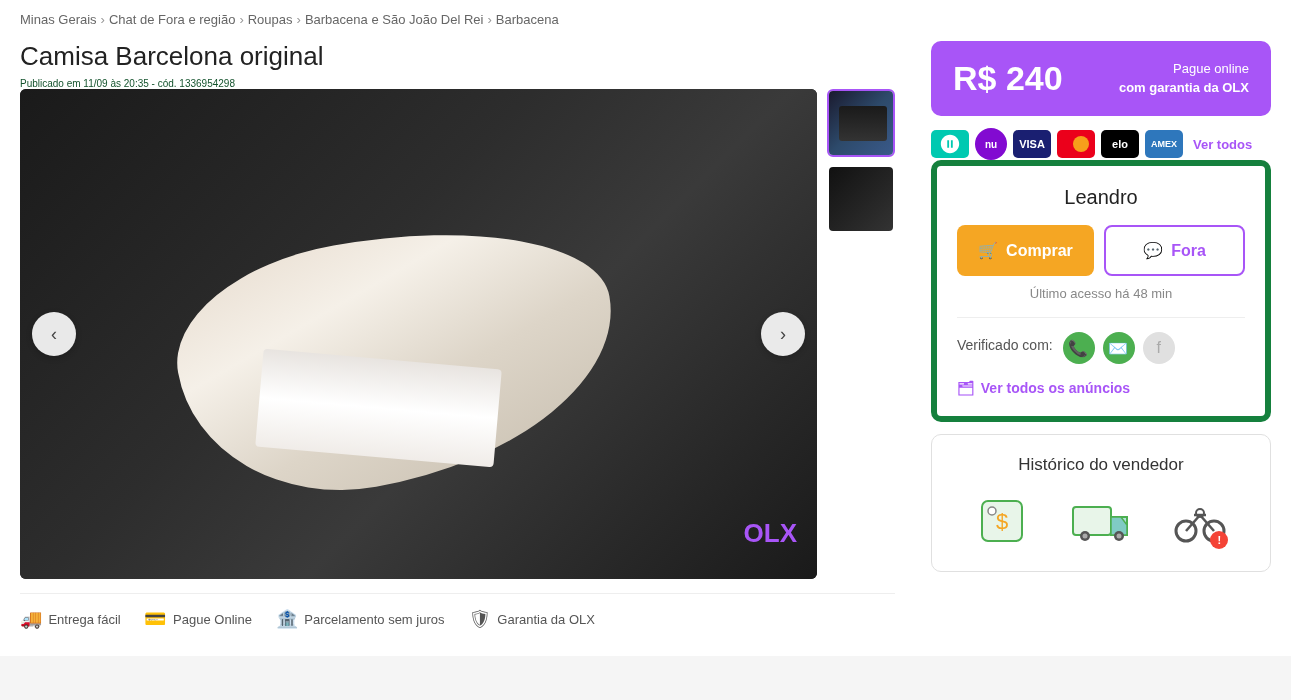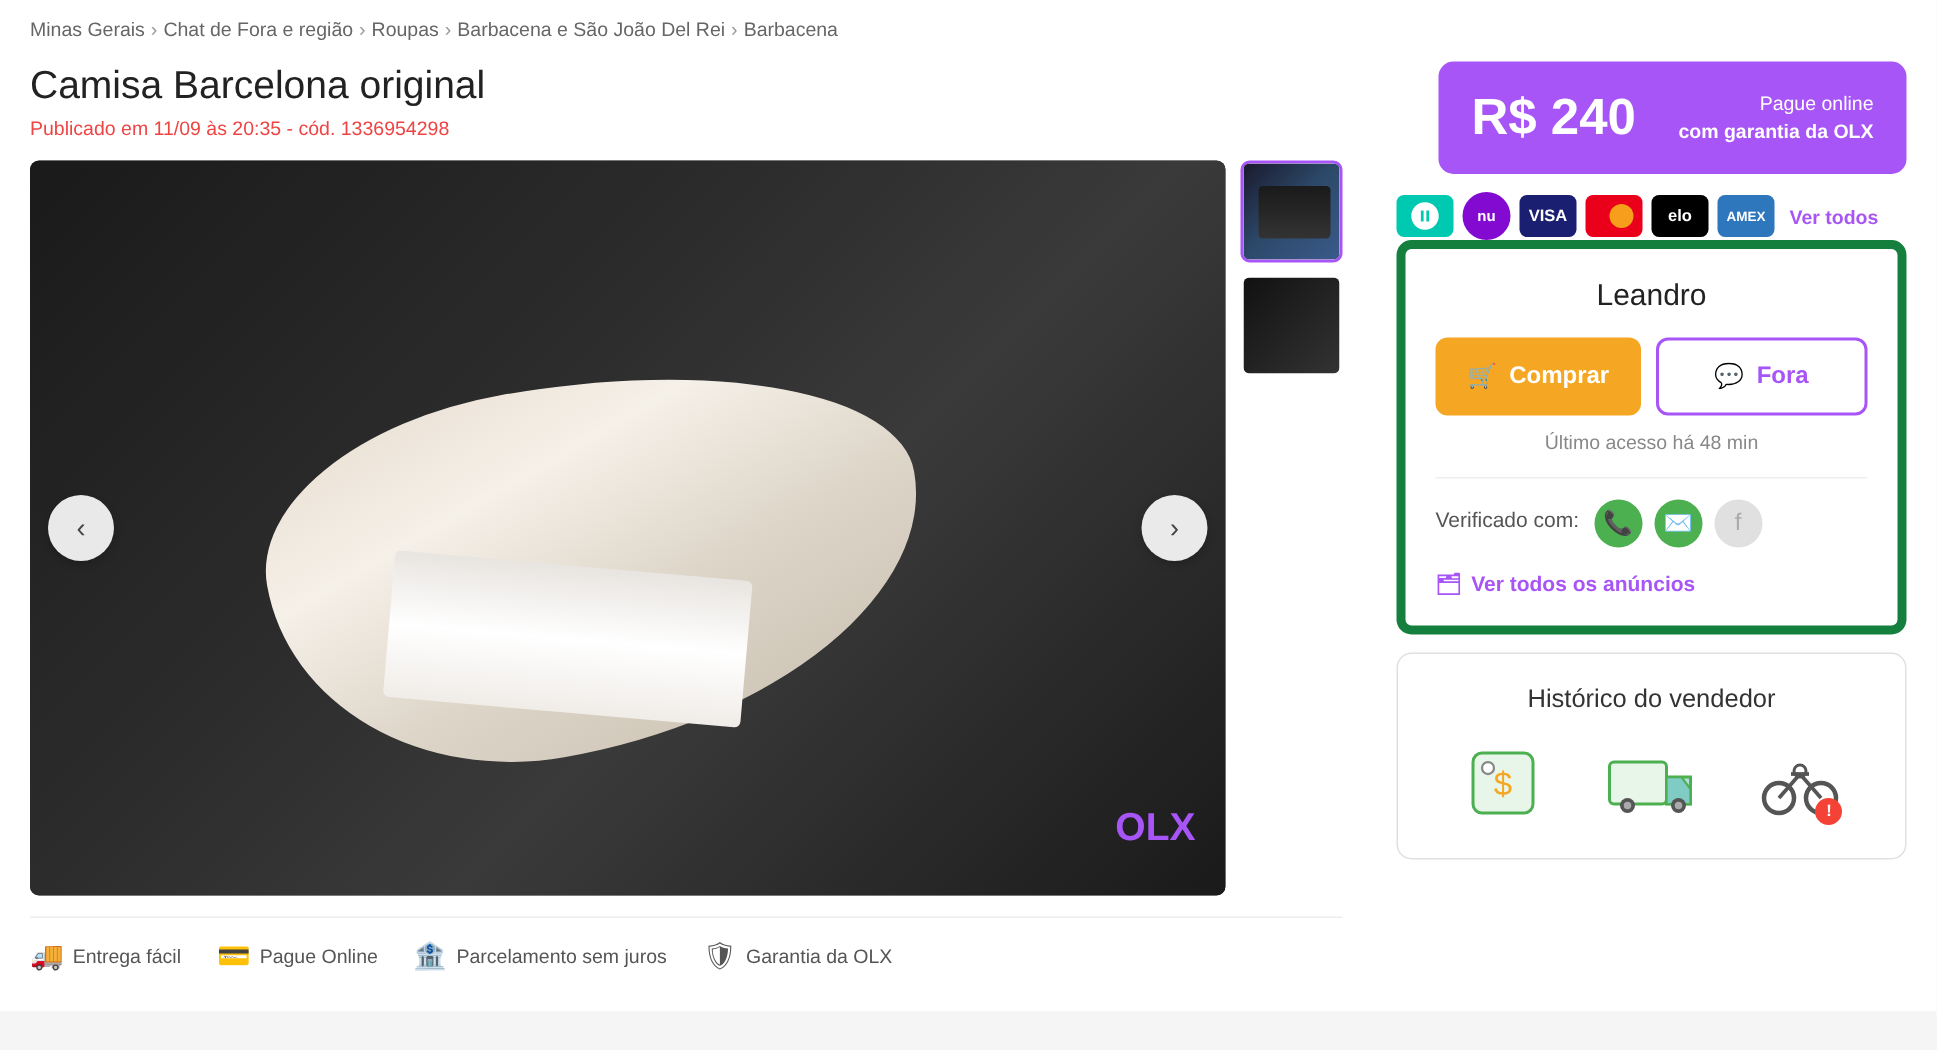--- a/index.html
+++ b/index.html
@@ -13,21 +13,21 @@
     .breadcrumb a { color: #666; text-decoration: none; }
     .breadcrumb .separator { color: #999; }
 
     
     .main-layout { display: flex; gap: 36px; align-items: flex-start; }
 
     
     .left-col { flex: 1; min-width: 0; }
 
     .product-title { font-size: 26px; font-weight: 400; color: #222; margin-bottom: 6px; }
-    .product-meta { font-size: 13px; color: #ef4444; margin-bottom: 14px; }
+    .product-meta { font-size: 10px; color: #14532d; }
 
     
     .image-area { display: flex; gap: 10px; }
     .main-image-container { position: relative; flex: 1; background: #222; border-radius: 6px; overflow: hidden; height: 490px; display: flex; align-items: center; justify-content: center; }
     
     .fake-photo { width: 100%; height: 100%; background: linear-gradient(135deg, #1a1a1a 0%, #2d2d2d 40%, #3a3a3a 60%, #1a1a1a 100%); position: relative; overflow: hidden; }
     .fake-photo::before {
       content: '';
       position: absolute;
       top: 30%;
@@ -91,21 +91,21 @@
 
     
     .features-bar { display: flex; gap: 24px; align-items: center; padding: 14px 0; border-top: 1px solid #eee; margin-top: 14px; }
     .feature-item { display: flex; align-items: center; gap: 6px; font-size: 13px; color: #555; }
     .feature-icon { font-size: 18px; }
 
     
     .right-col { width: 340px; flex-shrink: 0; }
 
     
-    .price-box { background: #a855f7; border-radius: 10px; padding: 18px 22px; display: flex; align-items: center; justify-content: space-between; margin-bottom: 12px; margin-left: 28px; }
+    .price-box { background: #a855f7; border-radius: 10px; padding: 18px 22px; display: flex; align-items: center; justify-content: space-between; margin-bottom: 12px; }
     .price-amount { color: #fff; font-size: 34px; font-weight: 700; }
     .price-label { color: #fff; font-size: 13px; text-align: right; line-height: 1.4; }
     .price-guarantee { font-weight: 600; }
     .pay-icon { width: 38px; height: 28px; border-radius: 5px; display: flex; align-items: center; justify-content: center; font-size: 11px; font-weight: 700; }
     .pay-pix { background: #00c9b1; color: #fff; }
     .pay-nu { background: #820ad1; color: #fff; border-radius: 50%; width: 32px; height: 32px; }
     .pay-visa { background: #1a1f71; color: #fff; }
     .pay-master { background: #eb001b; color: #fff; font-size: 9px; }
     .pay-elo { background: #000; color: #fff; font-size: 10px; border-radius: 3px; }
     .pay-amex { background: #2E77BC; color: #fff; font-size: 9px; }

